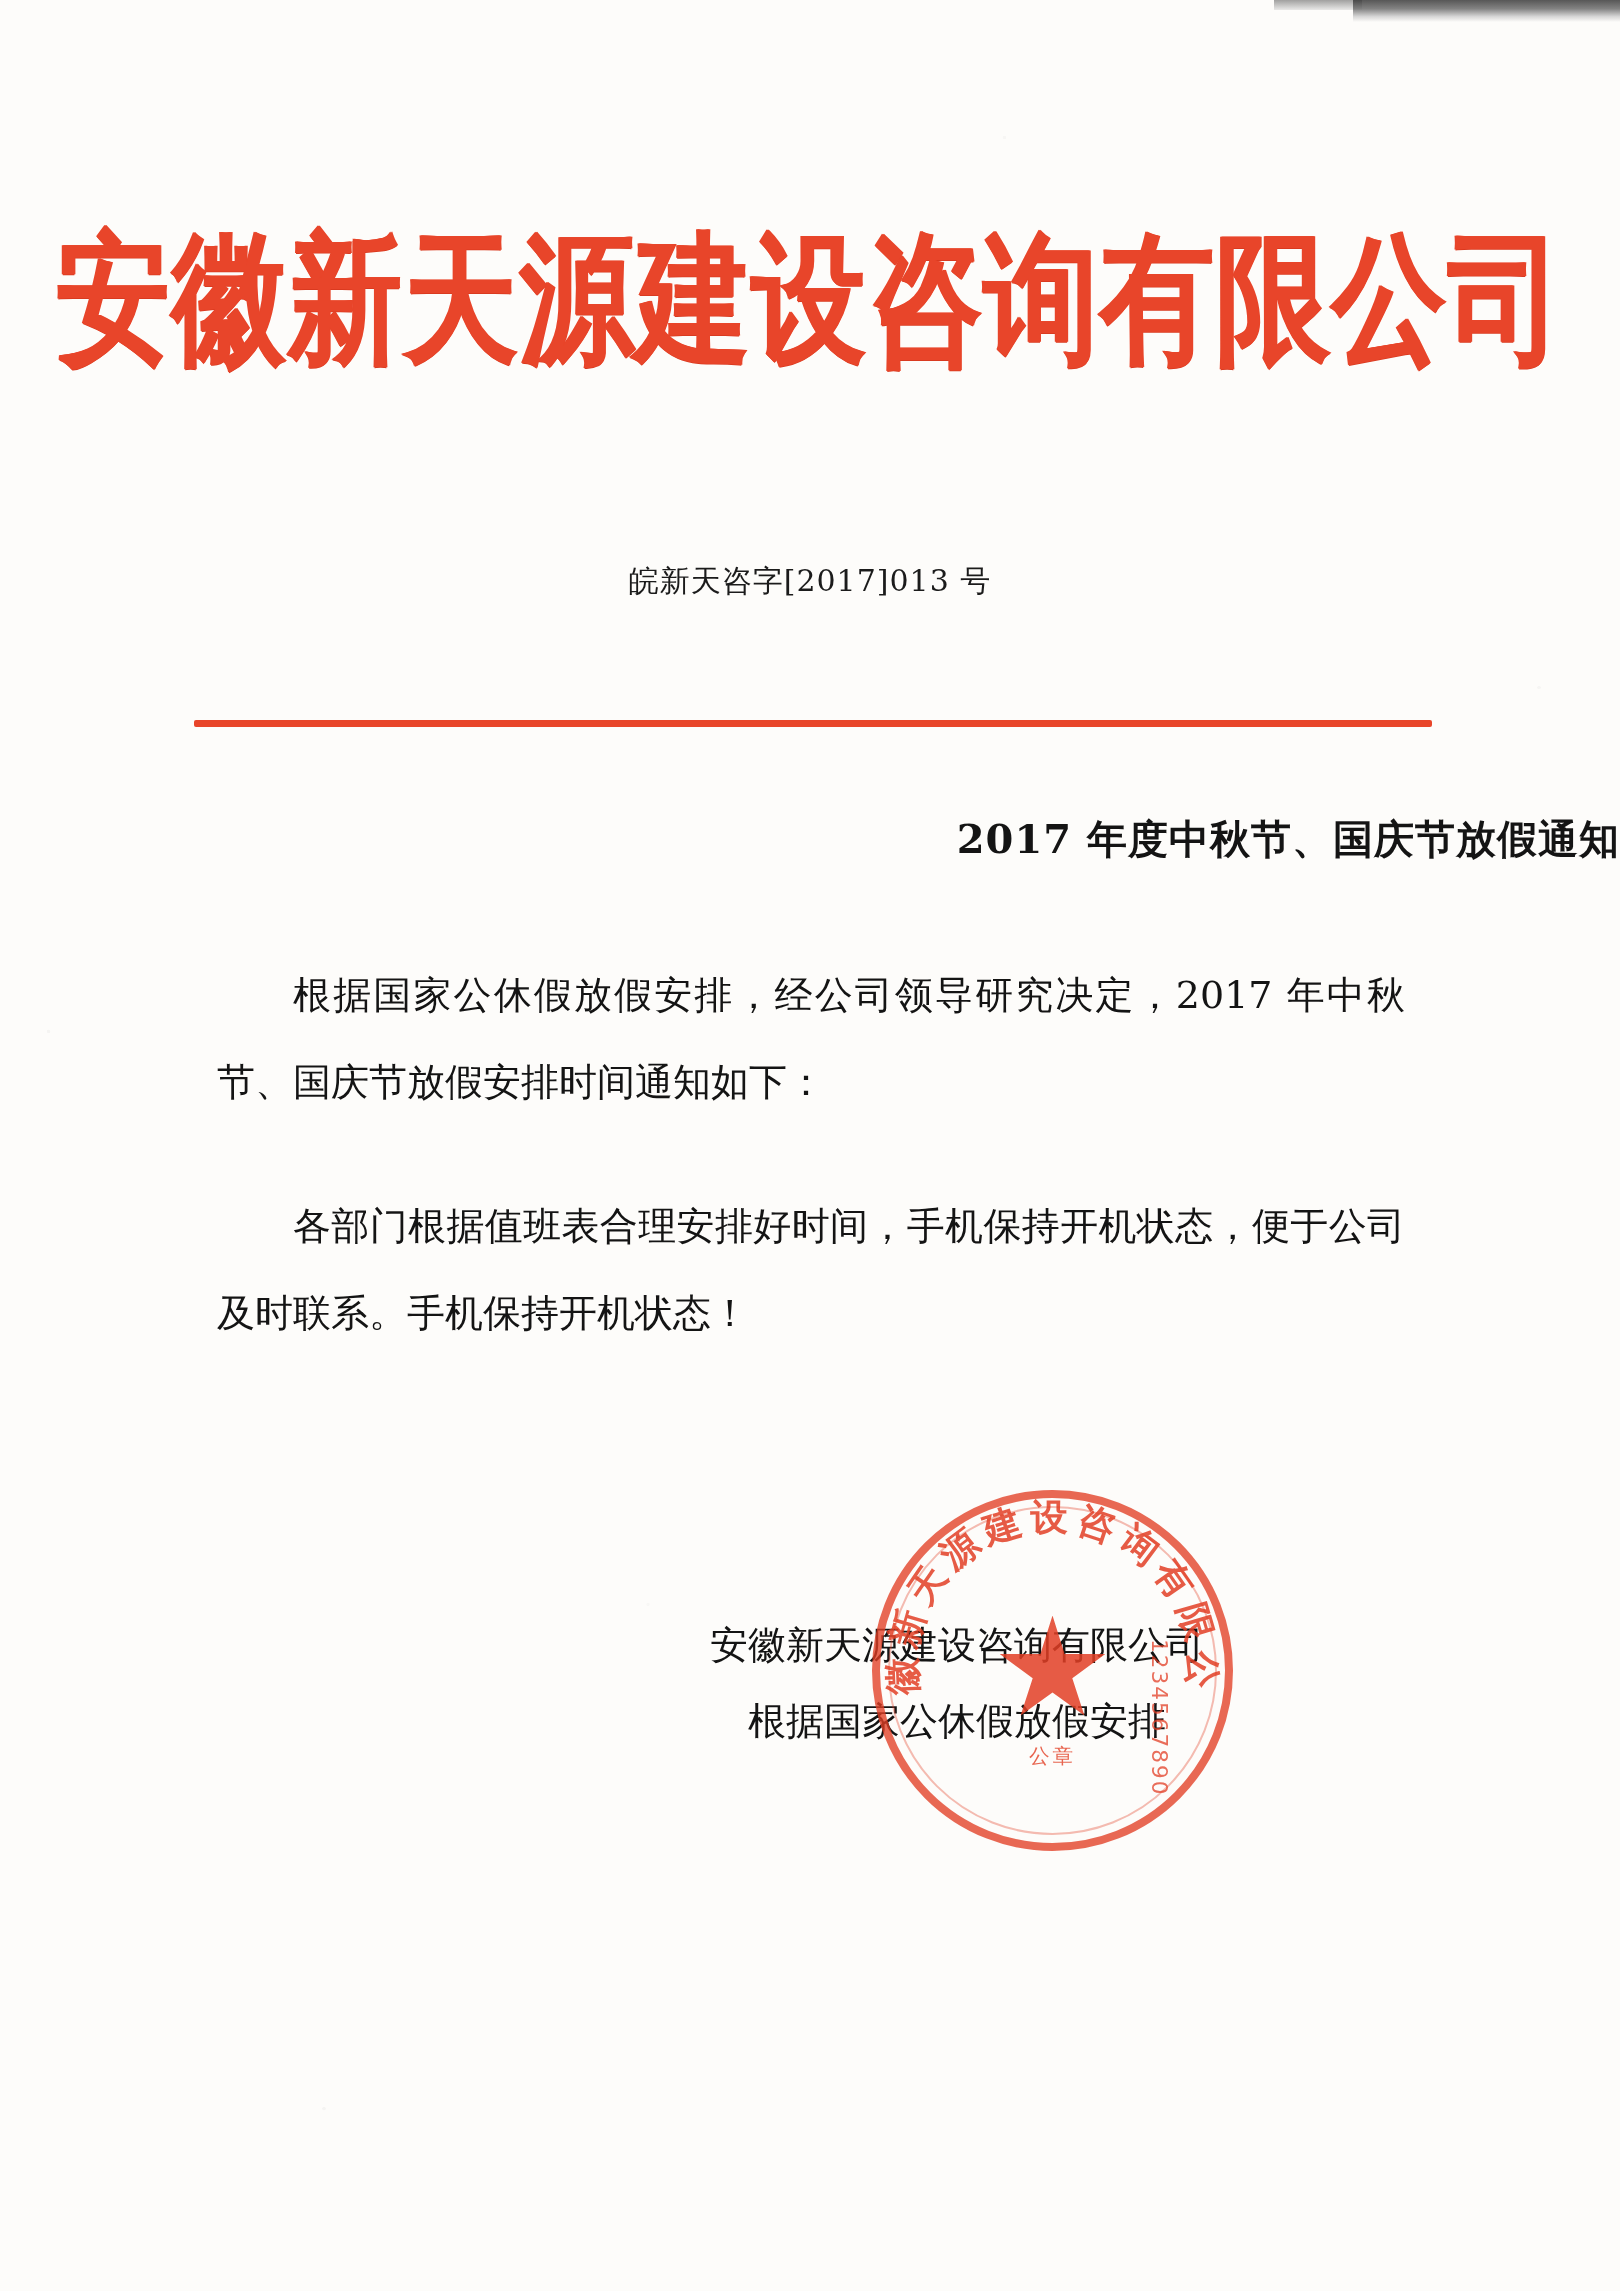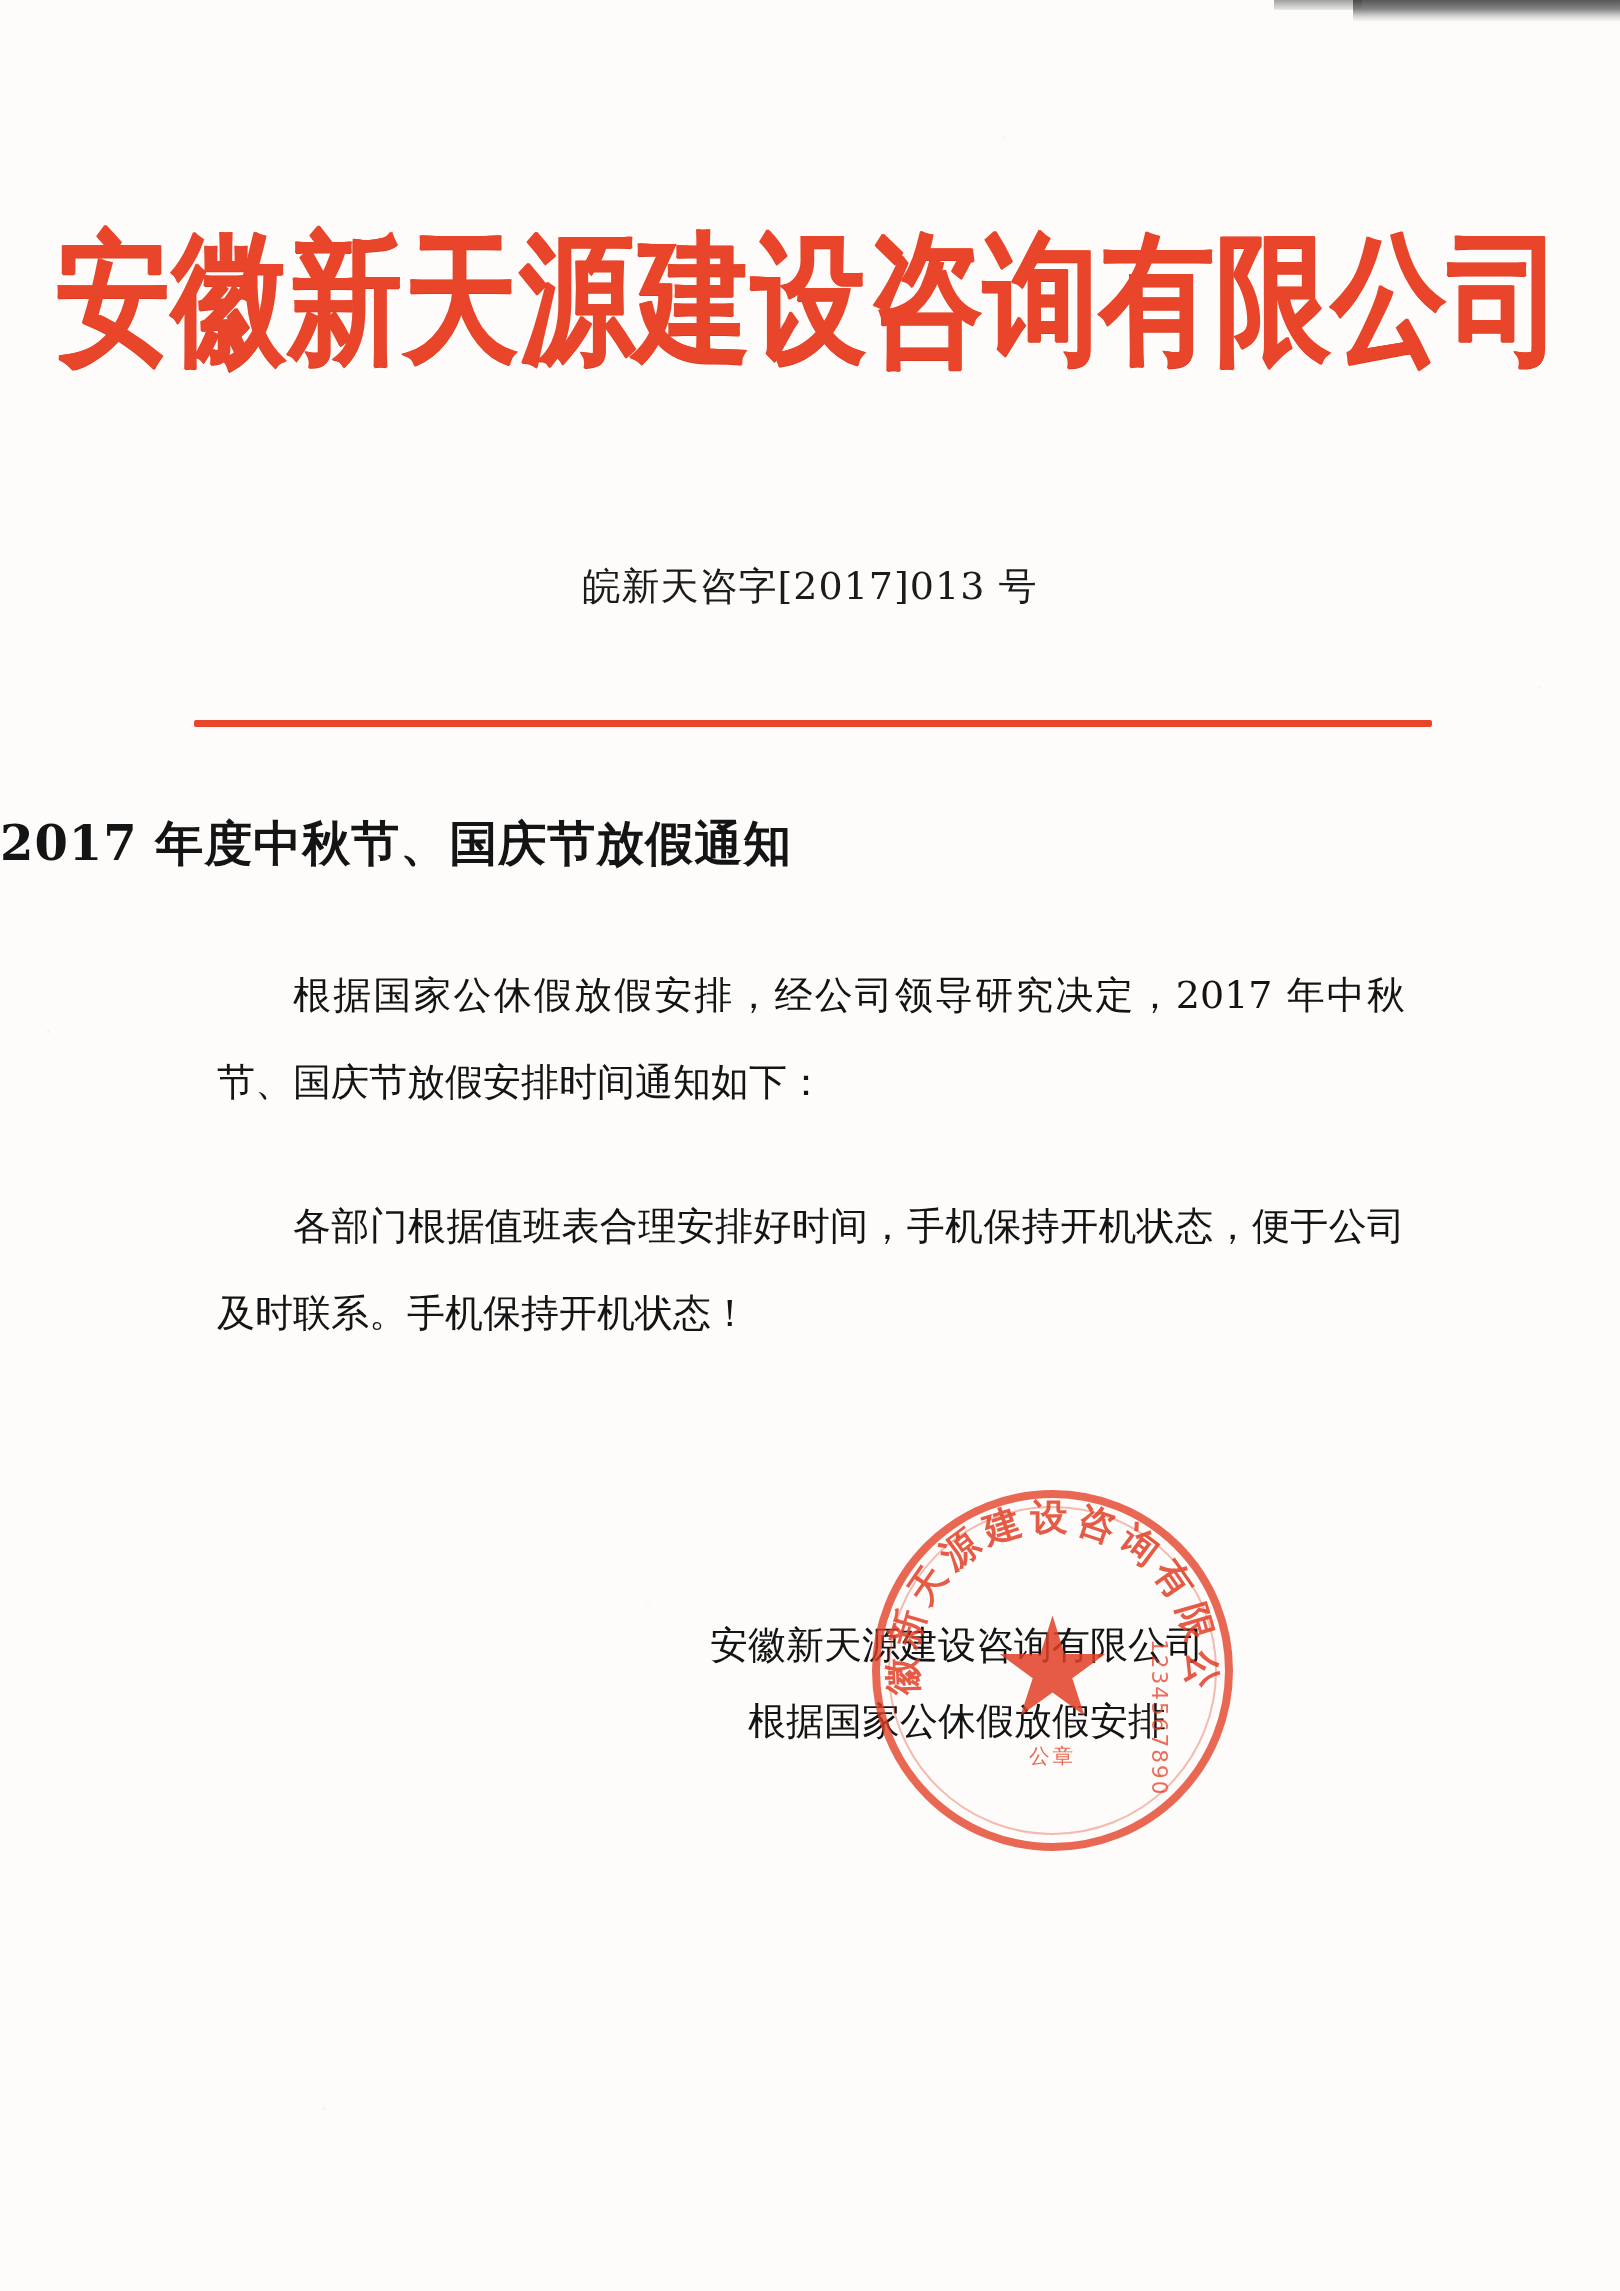--- a/index.html
+++ b/index.html
@@ -85,21 +85,21 @@
       0 1px 0 #d93a20;
   }
 
   
   .doc-number {
     position: absolute;
     top: 561px;
     left: 0;
     width: 1620px;
     text-align: center;
-    font-size: 38px;
+    font-size: 30px;
     color: #1b1b1b;
     letter-spacing: 1px;
   }
 
   
   .red-rule {
     position: absolute;
     top: 720px;
     left: 194px;
     width: 1238px;
@@ -107,22 +107,22 @@
     background: #e8452a;
     border-radius: 2px;
   }
 
   
   .doc-title {
     position: absolute;
     top: 812px;
     left: 0;
     width: 1620px;
-    text-align: left;
-    font-size: 48px;
+    text-align: right;
+    font-size: 40px;
     font-weight: 700;
     color: #141414;
     letter-spacing: 1px;
   }
 
   
   .body-block {
     position: absolute;
     top: 936px;
     left: 201px;

